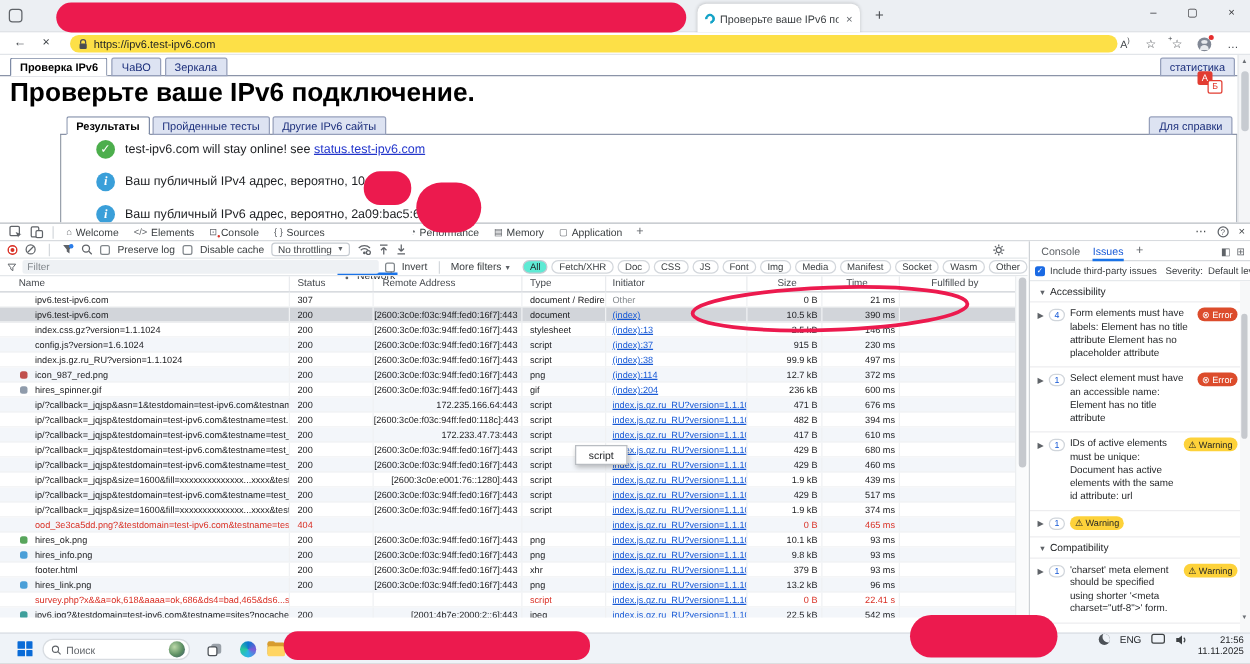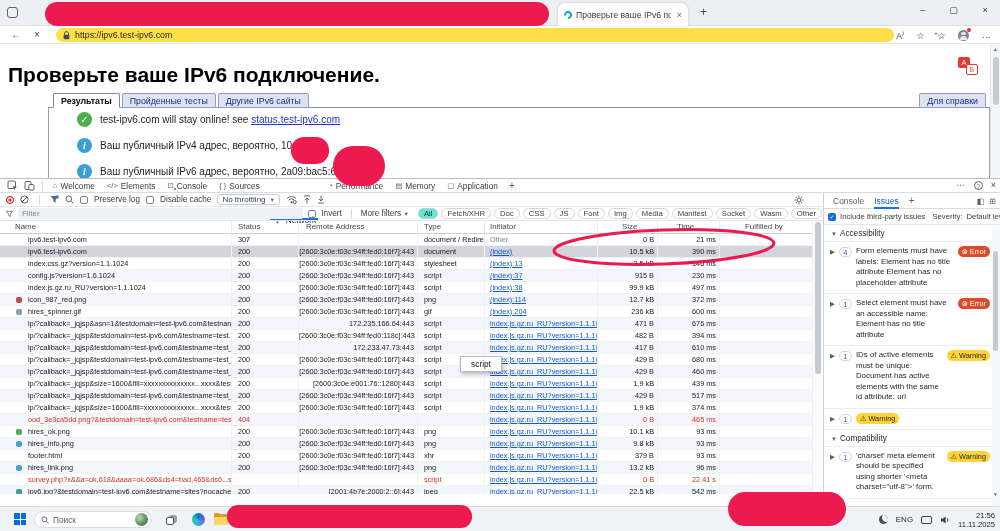--- a/index.html
+++ b/index.html
@@ -144,21 +144,21 @@
   .tsearch .pic{width:13px;height:13px;border-radius:50%;background:radial-gradient(circle at 35% 35%,#bcd9a8,#5d8f62 55%,#39536e);}
   .tview{position:absolute;left:166px;top:8px;width:11px;height:10px;}
   .tview i{position:absolute;width:8px;height:8px;border:1.2px solid #4c5157;border-radius:2px;background:#fff;}
   .tview i:first-child{left:3px;top:0;background:#9aa1a9;border-color:#9aa1a9;}
   .tview i:last-child{left:0;top:2px;}
   .copilot{position:absolute;left:192px;top:6px;width:13px;height:13px;border-radius:50%;background:conic-gradient(#0b76d1,#7c5bd6,#2ab3e8,#28c79e,#0b76d1);}
   .tfolder{position:absolute;left:214px;top:7px;width:14px;height:11px;}
   .tfolder .bk{position:absolute;left:0;top:0;width:14px;height:10px;background:#d79c2f;border-radius:1.5px;}
   .tfolder .bk::before{content:"";position:absolute;left:0;top:-1.5px;width:6px;height:3px;background:#d79c2f;border-radius:1.5px 1.5px 0 0;}
   .tfolder .fr{position:absolute;left:0;top:3px;width:14px;height:8px;background:#ffd563;border-radius:1.5px;}
-  .tray{position:absolute;right:5px;top:0;height:25px;display:flex;align-items:center;gap:8px;}
+  .tray{position:absolute;right:5px;top:0;height:25px;display:flex;gap:8px;}
   .moon{width:9px;height:9px;border-radius:50%;background:#4c5157;position:relative;overflow:hidden;}
   .moon::before{content:"";position:absolute;left:3px;top:-2px;width:9px;height:9px;border-radius:50%;background:#eff3f8;}
   .eng{font-size:8px;color:#24272b;}
   .mon{width:11px;height:8px;border:1.2px solid #3c4043;border-radius:2px;}
   .clock{text-align:right;font-size:7.6px;line-height:9px;color:#1f2124;}
 
   
   .blob{position:absolute;background:#ec1a4e;z-index:60;}
   .ellipse-svg{position:absolute;z-index:55;}
   .tooltip{position:absolute;left:460px;top:356px;width:42px;height:16px;background:#fff;border:1px solid #b9bdc2;
@@ -199,20 +199,28 @@
       <span class="readaloud">A<sup>)</sup></span>
       <span class="star">☆</span>
       <span class="starplus"><i>+</i>☆</span>
       <span class="avatar">
           <span class="dot"></span>
         </span>
       <span class="dots">…</span>
     </div>
   </div>
 
+  <div class="pnav">
+    <div class="pnav-tabs">
+        <span class="ptab act">Проверка IPv6</span>
+        <span class="ptab">ЧаВО</span>
+        <span class="ptab">Зеркала</span>
+      </div>
+    <span class="ptab ptab-right">статистика</span>
+  </div>
   <div class="h1">Проверьте ваше IPv6 подключение.</div>
   <div class="trans-icon">
       <span class="a">А</span>
       <span class="b">Б</span>
     </div>
 
   <div class="rtabs">
     <div class="rtabs-in">
         <span class="ptab act">Результаты</span>
         <span class="ptab">Пройденные тесты</span>

